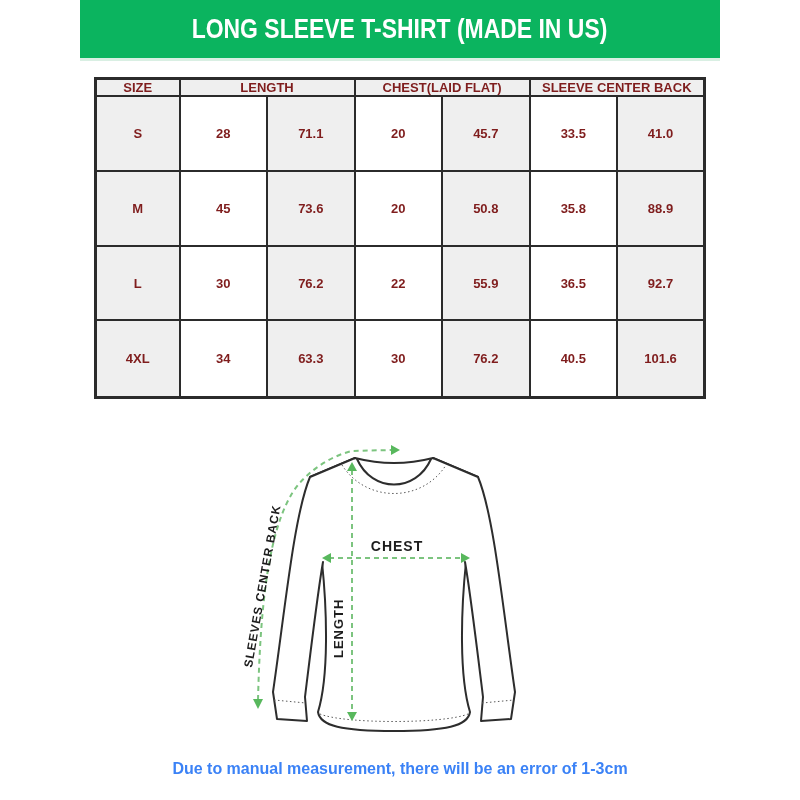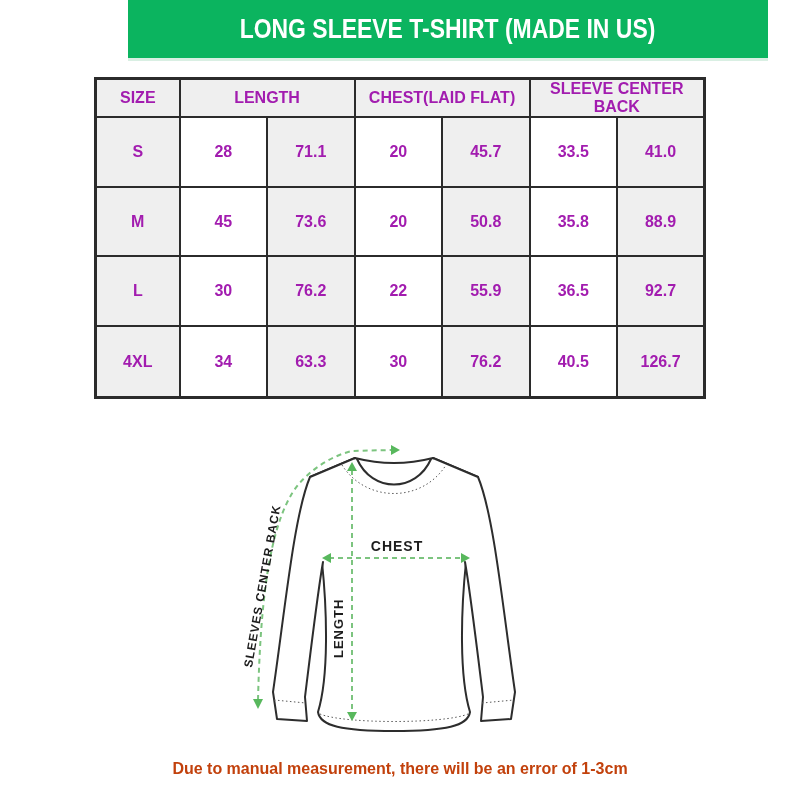--- a/index.html
+++ b/index.html
@@ -2,45 +2,45 @@
 <html><head>
 <meta charset="utf-8">
 <style>
   html,body{margin:0;padding:0;background:#ffffff;}
   #page{position:relative;width:800px;height:800px;background:#ffffff;overflow:hidden;
         font-family:"Liberation Sans",sans-serif;}
 
   
   .banner{position:absolute;left:80px;top:0;width:640px;height:58px;
           background:#0bb45f;display:flex;align-items:center;justify-content:center;
-          box-shadow:0 3px 0 #d9efe3;margin-left:48px;}
+          box-shadow:0 3px 0 #d9efe3;}
   .banner h1{margin:0;color:#ffffff;font-size:27px;font-weight:bold;white-space:nowrap;
              transform:scaleX(0.85);letter-spacing:0;}
 
   
   table.size-chart{position:absolute;left:94px;top:77px;width:612px;height:322px;
           border-collapse:collapse;table-layout:fixed;
-          border:3px solid #2b2b2b;font-size:16px;font-weight:bold;color:#a21caf;}
+          border:3px solid #2b2b2b;font-size:13px;font-weight:bold;color:#7f1d1d;}
   table.size-chart th,table.size-chart td{border:2px solid #2b2b2b;text-align:center;
           vertical-align:middle;padding:0;background:#ffffff;font-weight:bold;}
   table.size-chart .gray{background:#efefef;}
 
   
   .shirt-svg{position:absolute;left:220px;top:430px;width:360px;height:320px;}
   .outline{fill:#ffffff;stroke:#2d2d2d;stroke-width:2;stroke-linejoin:round;stroke-linecap:round;}
   .edge{fill:none;stroke:#2d2d2d;stroke-width:2;stroke-linejoin:round;stroke-linecap:round;}
   .stitch{fill:none;stroke:#5a5a5a;stroke-width:1;stroke-dasharray:1.5 2.5;}
   .meas{fill:none;stroke:#7cc47f;stroke-width:2;stroke-dasharray:5 4;}
   .arrowhead{fill:#58b85d;stroke:none;}
   .diag-label{font-family:"Liberation Sans",sans-serif;font-weight:bold;fill:#1d1d1d;
               letter-spacing:1px;}
 
   
   .disclaimer{position:absolute;left:0;top:760px;width:800px;text-align:center;
-              color:#c2410c;font-size:16px;font-weight:bold;}
+              color:#3b82f6;font-size:16px;font-weight:bold;}
 </style>
 </head>
 <body>
 
 <div id="page">
 
   <div class="banner">
     <h1>LONG SLEEVE T-SHIRT (MADE IN US)</h1>
   </div>
 
@@ -90,21 +90,21 @@
           <td>36.5</td>
           <td class="gray">92.7</td>
         </tr>
         <tr>
           <td class="gray">4XL</td>
           <td>34</td>
           <td class="gray">63.3</td>
           <td>30</td>
           <td class="gray">76.2</td>
           <td>40.5</td>
-          <td class="gray">126.7</td>
+          <td class="gray">101.6</td>
         </tr>
       </tbody>
   </table>
 
   <svg class="shirt-svg" viewBox="220 430 360 320" xmlns="http://www.w3.org/2000/svg">
 
     <path class="outline" d="M310,477 L355,458 Q394,468 433,458 L478,477
          C480,520 471,543 466,562
          C461,610 459,676 470,712
          C468,726 446,731 394,731

